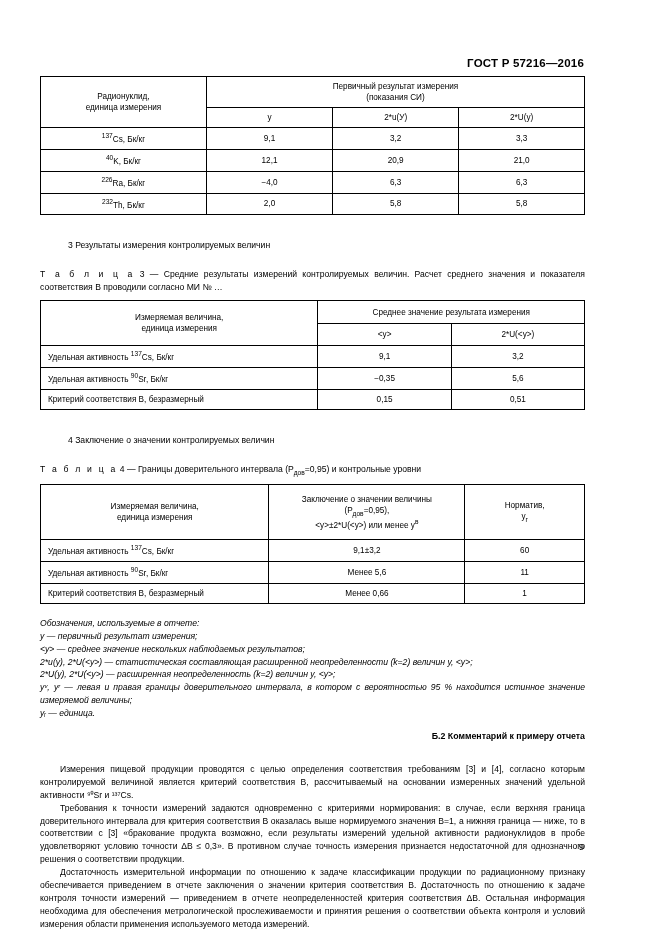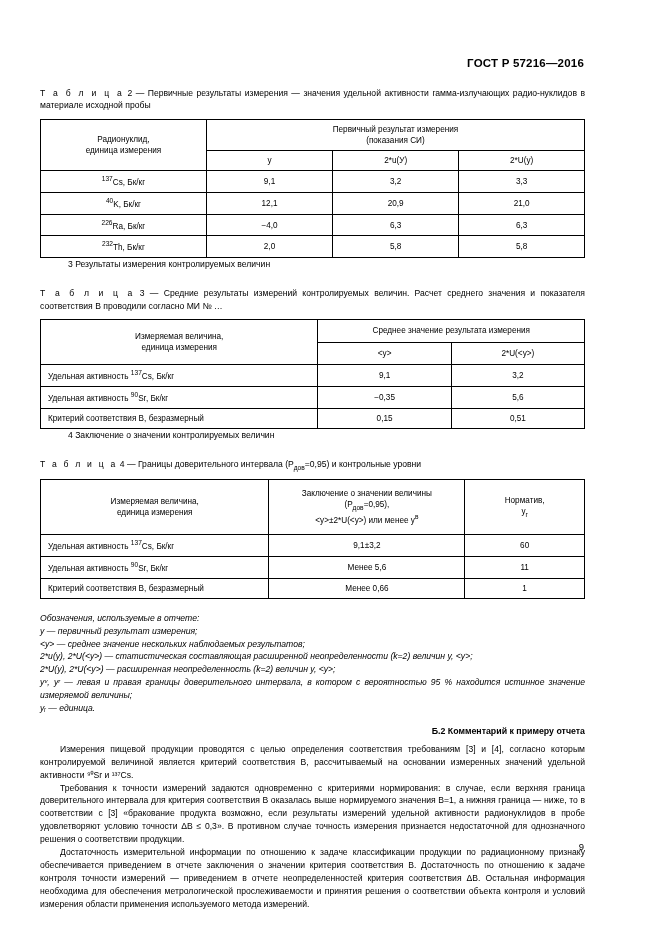--- a/index.html
+++ b/index.html
@@ -64,27 +64,27 @@
   .sub {
     vertical-align: sub;
     font-size: 6.6px;
   }
   .sup {
     vertical-align: super;
     font-size: 6.6px;
   }
   .section-line {
     font-size: 8.6px;
-    margin-top: 1px;
+    margin-top: 25px;
     padding-left: 28px;
   }
   .body-text {
     font-size: 8.6px;
     line-height: 1.5;
-    margin-top: 7px;
+    margin-top: 22px;
     text-align: justify;
   }
   .body-text p {
     margin: 0;
   }
   .indent {
     text-indent: 20px;
   }
   .sub-head {
     font-size: 8.8px;
@@ -103,25 +103,20 @@
     font-size: 9.5px;
   }
 </style>
 </head>
 <body>
 
 <div class="page">
 
   <div class="std-header">ГОСТ Р 57216—2016</div>
 
-  <div class="caption">
-    <span class="sp">Т а б л и ц а</span>
-    <span>2</span>
-    <span>— Первичные результаты измерения — значения удельной активности гамма-излучающих радио-нуклидов в материале исходной пробы</span>
-  </div>
 
   <table class="doc">
     <colgroup>
       <col style="width:30.5%">
       <col style="width:23.2%">
       <col style="width:23.2%">
       <col style="width:23.1%">
     </colgroup>
     <tbody>
       <tr>

